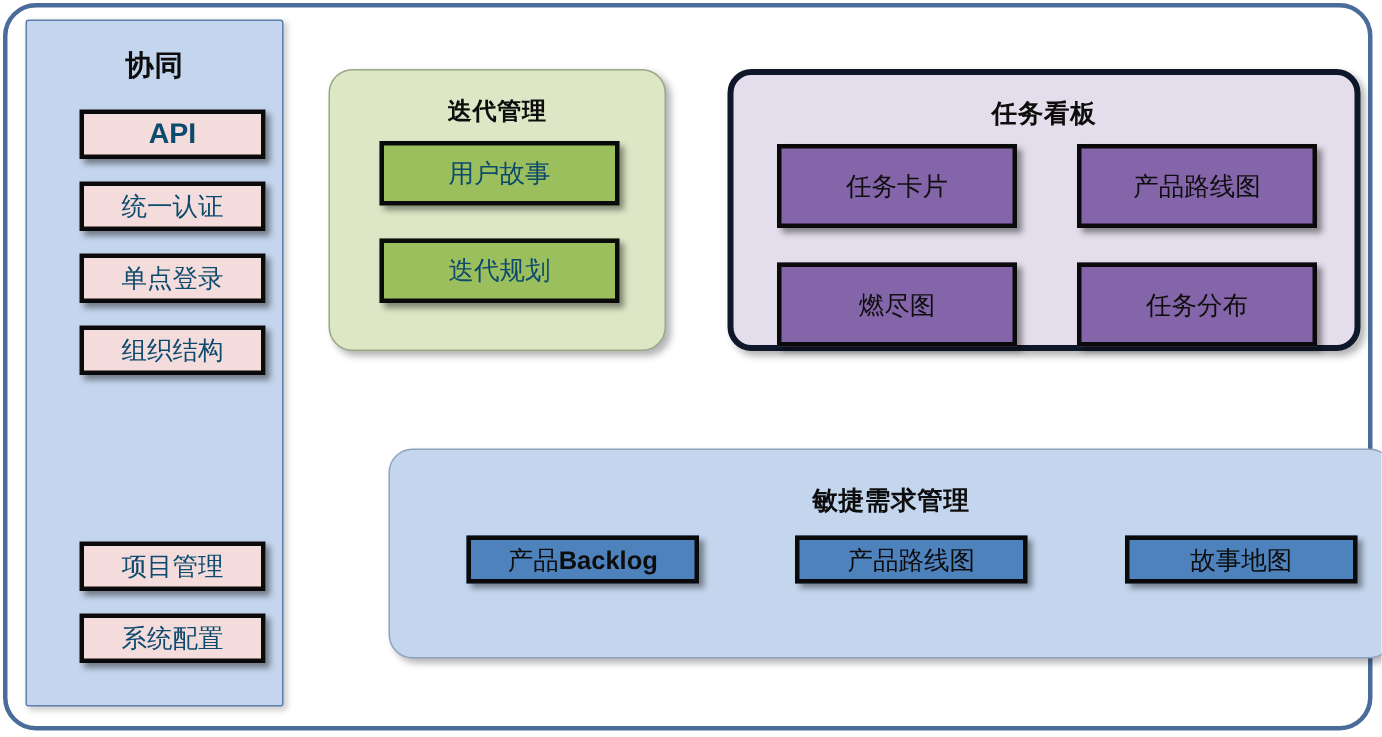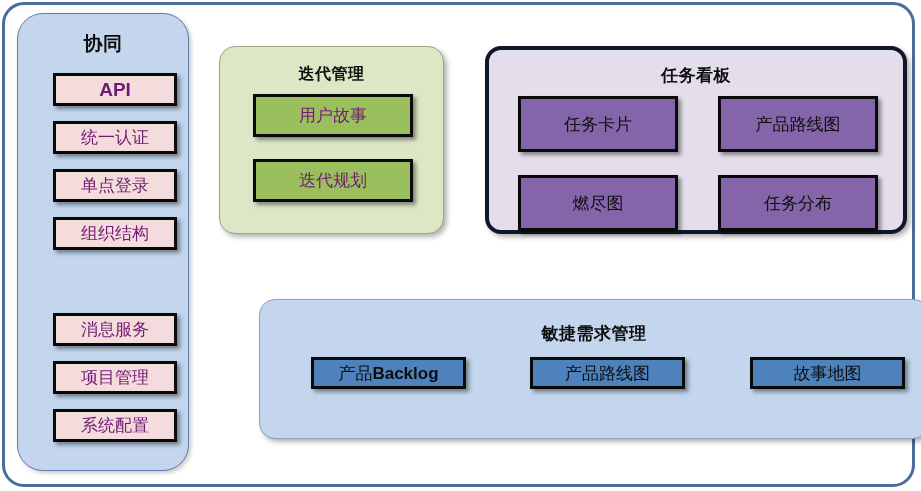--- a/index.html
+++ b/index.html
@@ -54,39 +54,39 @@
   }
 
   
   #sidebar-panel {
     left: 17px;
     top: 13px;
     width: 172px;
     height: 458px;
     background: #C3D6ED;
     border: 1px solid #5C7FAF;
-    border-radius: 26px;
+    border-radius: 2px;
     box-shadow: 2px 2px 4px rgba(0,0,0,0.22);
   }
   #sidebar-panel .panel-title {
     top: 17px;
     font-size: 19px;
   }
 
   
   .chip {
     position: absolute;
     box-sizing: border-box;
     border: 3px solid #0a0a0a;
     display: flex;
     align-items: center;
     justify-content: center;
     box-shadow: 3px 3px 4px rgba(0,0,0,0.42);
     font-family: "Liberation Serif", serif;
-    color: #701a75;
+    color: #0c4a6e;
     line-height: 1;
   }
   .chip.sb {
     left: 35px;
     width: 124px;
     height: 33px;
     background: #F4DCDC;
     font-size: 17px;
   }
   .chip.sb.bold-sans {
@@ -171,21 +171,20 @@
 
   <div class="outer-frame"></div>
 
   <div class="panel" id="sidebar-panel">
     <div class="panel-title">协同</div>
 
     <div class="chip sb bold-sans" style="top:59px">API</div>
     <div class="chip sb" style="top:107px">统一认证</div>
     <div class="chip sb" style="top:155px">单点登录</div>
     <div class="chip sb" style="top:203px">组织结构</div>
-    <div class="chip sb" style="top:299px">消息服务</div>
     <div class="chip sb" style="top:347px">项目管理</div>
     <div class="chip sb" style="top:395px">系统配置</div>
   </div>
 
   <div class="panel" id="iteration-panel">
     <div class="panel-title">迭代管理</div>
 
     <div class="chip green" style="top:47px">用户故事</div>
     <div class="chip green" style="top:112px">迭代规划</div>
   </div>

